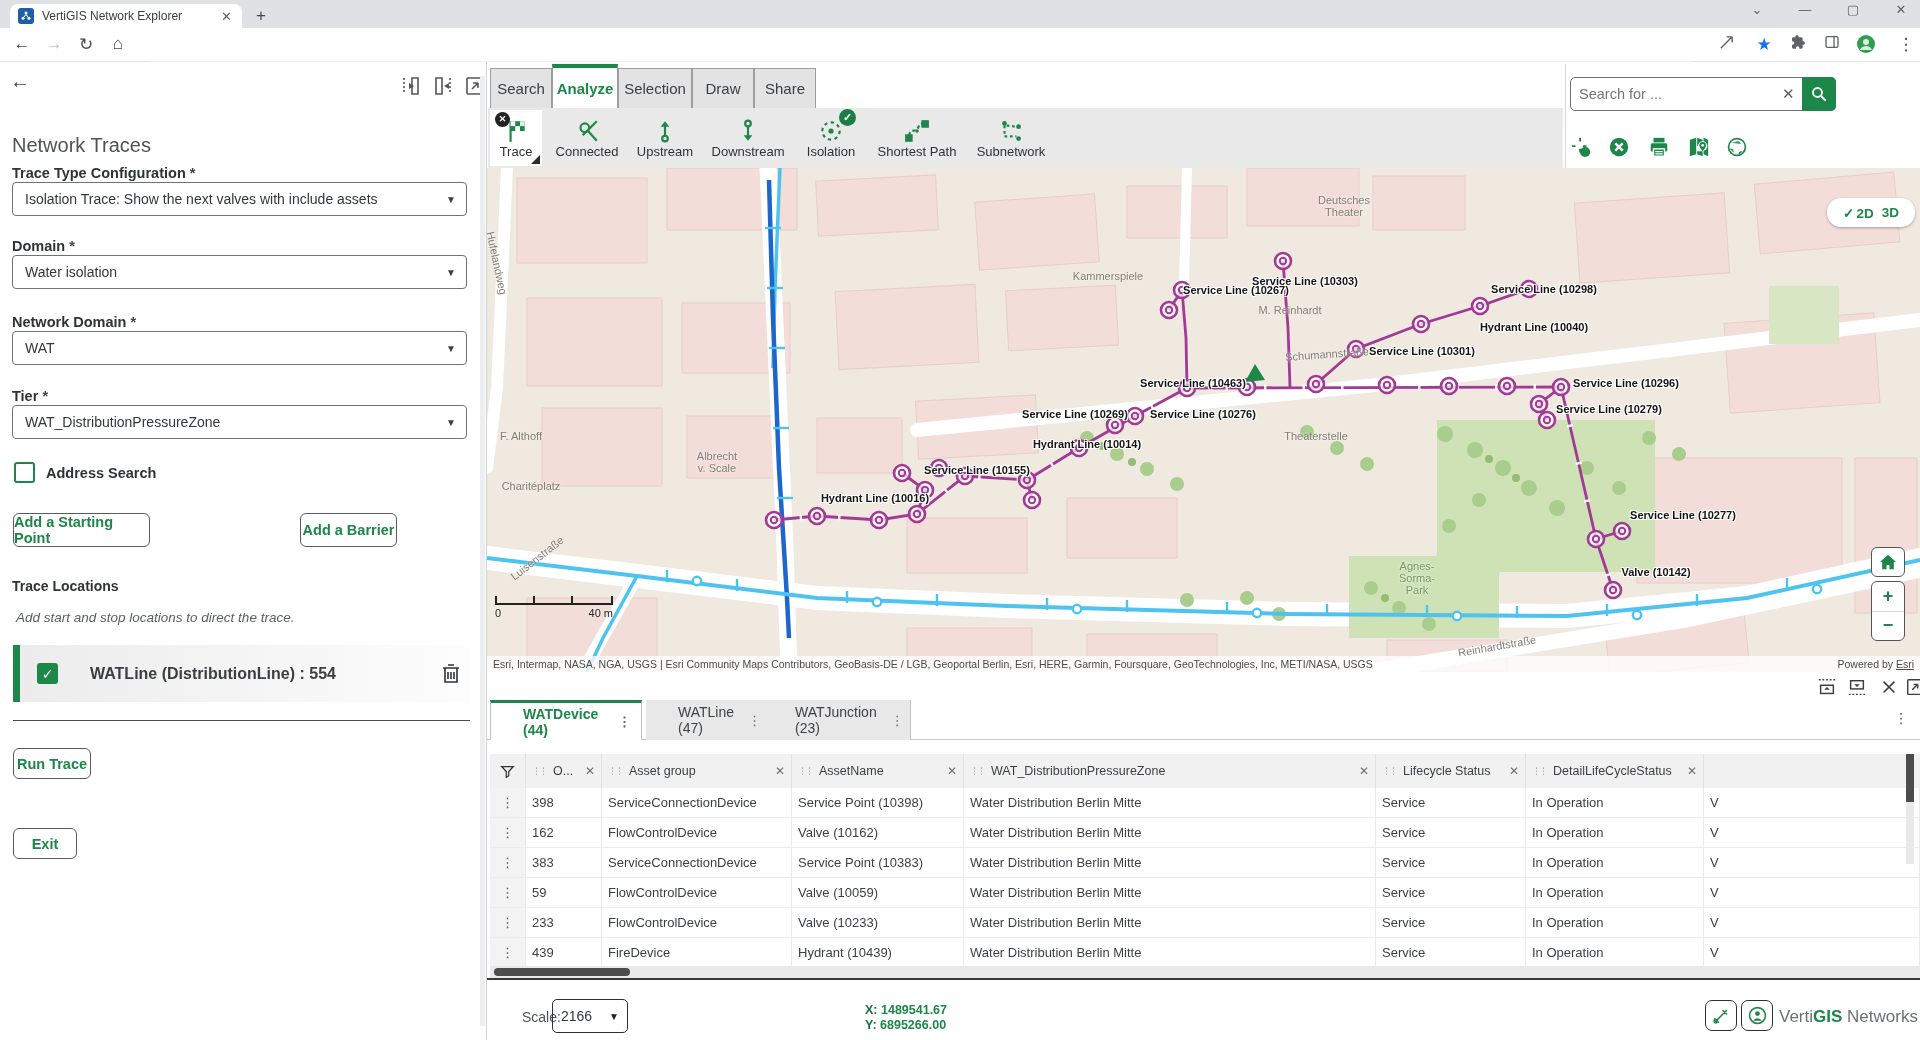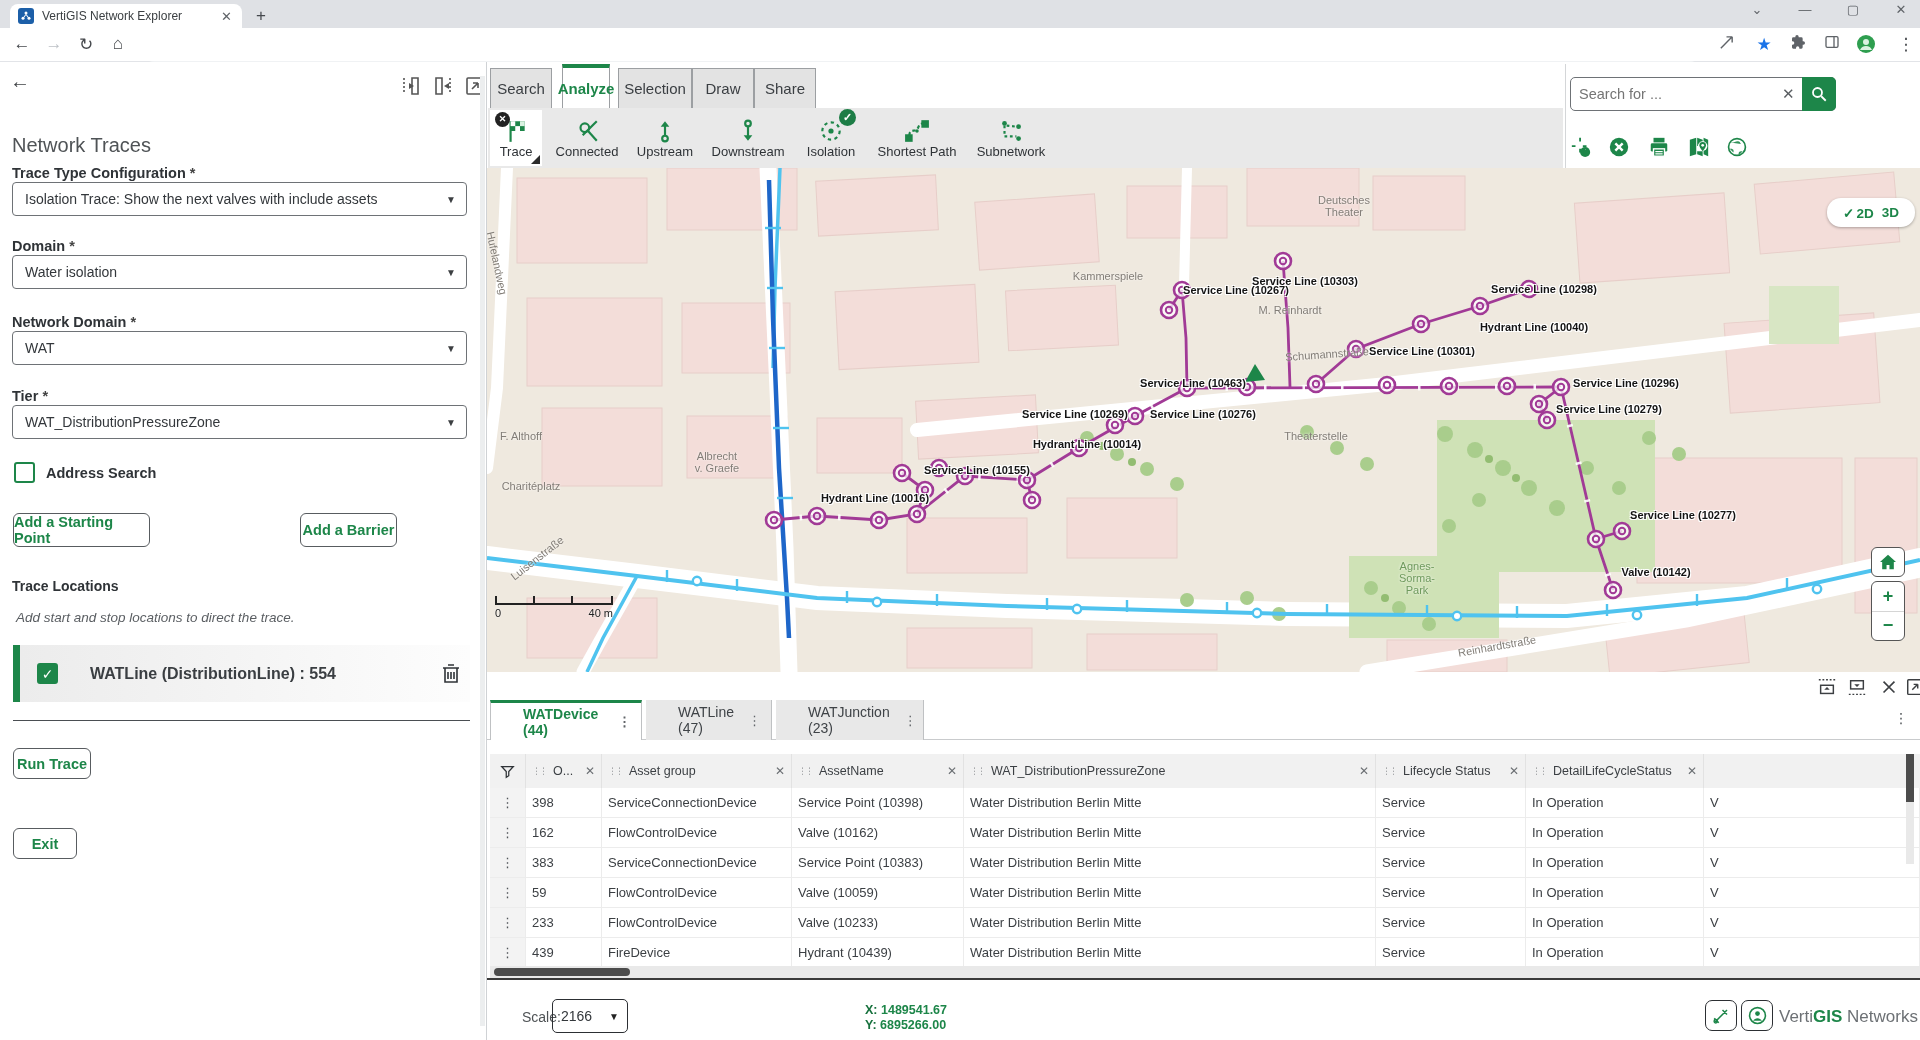--- a/index.html
+++ b/index.html
@@ -243,21 +243,21 @@
   <div class="gbtn" style="left:13px;top:766px;width:64px;height:31px">Exit</div>
 </div>
 
 <div id="right">
   <div id="topbar">
     <div>
 
     <div class="rtab" style="left: 3px; width: 62px;">
           <span>Search</span>
         </div>
-        <div class="rtab active" style="left: 75px; width: 48px;">
+        <div class="rtab active" style="left: 65px; width: 66px;">
           <span>Analyze</span>
         </div>
         <div class="rtab" style="left: 131px; width: 74px;">
           <span>Selection</span>
         </div>
         <div class="rtab" style="left: 205px; width: 62px;">
           <span>Draw</span>
         </div>
         <div class="rtab" style="left: 267px; width: 62px;">
           <span>Share</span>
@@ -627,21 +627,21 @@
     <div id="place-labels">
 
     <div class="p-lab" style="left: 857px; top: 32px;">Deutsches</div>
         <div class="p-lab" style="left: 857px; top: 44px;">Theater</div>
         <div class="p-lab" style="left: 621px; top: 108px;">Kammerspiele</div>
         <div class="p-lab" style="left: 803px; top: 142px;">M. Reinhardt</div>
         <div class="p-lab" style="left: 840px; top: 186px; transform: translate(-50%, -50%) rotate(-4deg);">Schumannstraße</div>
         <div class="p-lab" style="left: 829px; top: 268px;">Theaterstelle</div>
         <div class="p-lab" style="left: 34px; top: 268px;">F. Althoff</div>
         <div class="p-lab" style="left: 230px; top: 288px;">Albrecht</div>
-        <div class="p-lab" style="left: 230px; top: 300px;">v. Graefe</div>
+        <div class="p-lab" style="left: 230px; top: 300px;">v. Scale</div>
         <div class="p-lab" style="left: 44px; top: 318px;">Charitéplatz</div>
         <div class="p-lab" style="left: 10px; top: 95px; transform: translate(-50%, -50%) rotate(78deg);">Hufelandweg</div>
         <div class="p-lab" style="left: 50px; top: 390px; transform: translate(-50%, -50%) rotate(-38deg);">Luisenstraße</div>
         <div class="p-lab" style="left: 1010px; top: 478px; transform: translate(-50%, -50%) rotate(-10deg);">Reinhardtstraße</div>
         <div class="p-lab park" style="left: 930px; top: 398px;">Agnes-</div>
         <div class="p-lab park" style="left: 930px; top: 410px;">Sorma-</div>
         <div class="p-lab park" style="left: 930px; top: 422px;">Park</div>
       </div>
 
     <div id="viewtoggle">
@@ -661,20 +661,24 @@
       <div class="bar">
           <i style="left:0"></i>
           <i style="left:38px"></i>
           <i style="left:76px"></i>
           <i style="left:116px"></i>
         </div>
       <div class="nums">
           <span>0</span>
           <span>40 m</span>
         </div>
+    </div>
+    <div id="attrib">
+      <span>Esri, Intermap, NASA, NGA, USGS | Esri Community Maps Contributors, GeoBasis-DE / LGB, Geoportal Berlin, Esri, HERE, Garmin, Foursquare, GeoTechnologies, Inc, METI/NASA, USGS</span>
+      <span class="pw"><span>Powered by </span><u>Esri</u></span>
     </div>
   </div>
 
   <div id="midstrip">
     <span class="mic" style="left:1330px">
         <svg viewBox="0 0 22 20" fill="none" stroke="#3c3f42" stroke-width="1.6">
           <path d="M2 2h18" stroke-dasharray="2 2"></path>
           <rect x="4" y="8" width="14" height="9"></rect>
           <path d="M8 13l3-3 3 3z" fill="#3c3f42" stroke="none"></path>
         </svg>
@@ -705,21 +709,21 @@
         <div class="dtab active" style="left: 3px; width: 152px;">
           <span>WATDevice (44)</span>
           <span class="kb">⋮</span>
         </div>
 
         <div class="dtab" style="left: 159px; width: 126px;">
           <span>WATLine (47)</span>
           <span class="kb">⋮</span>
         </div>
 
-        <div class="dtab" style="left: 289px; width: 148px;">
+        <div class="dtab" style="left: 276px; width: 148px;">
           <span>WATJunction (23)</span>
           <span class="kb">⋮</span>
         </div>
       </div>
     <span class="endkebab">⋮</span>
   </div>
 
   <div id="grid">
     <div class="gridrow hd">
       <div class="th" style="justify-content:center">

